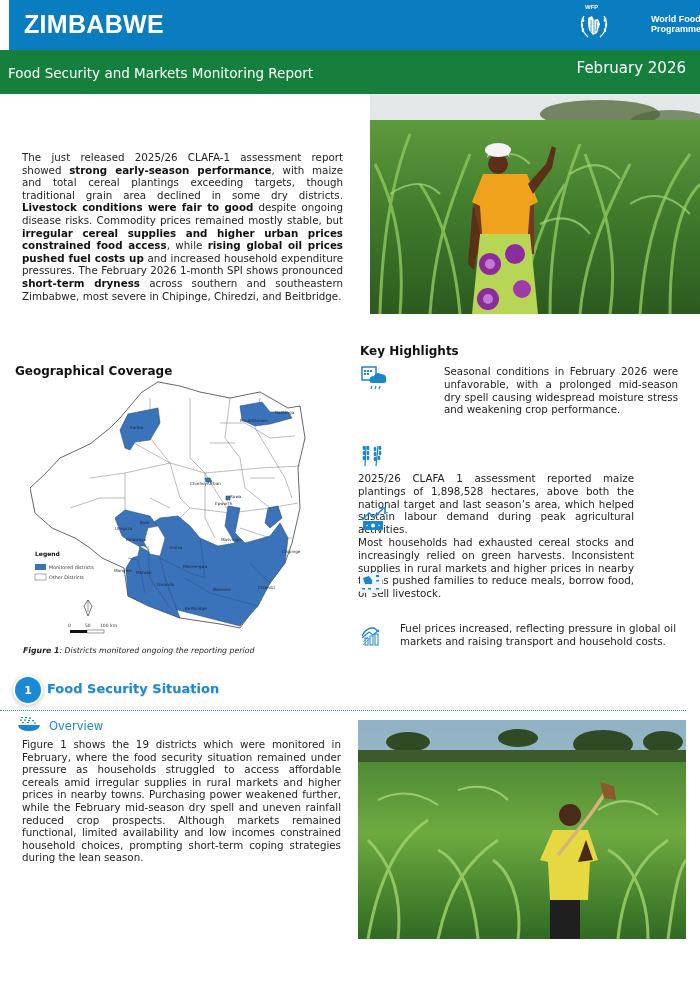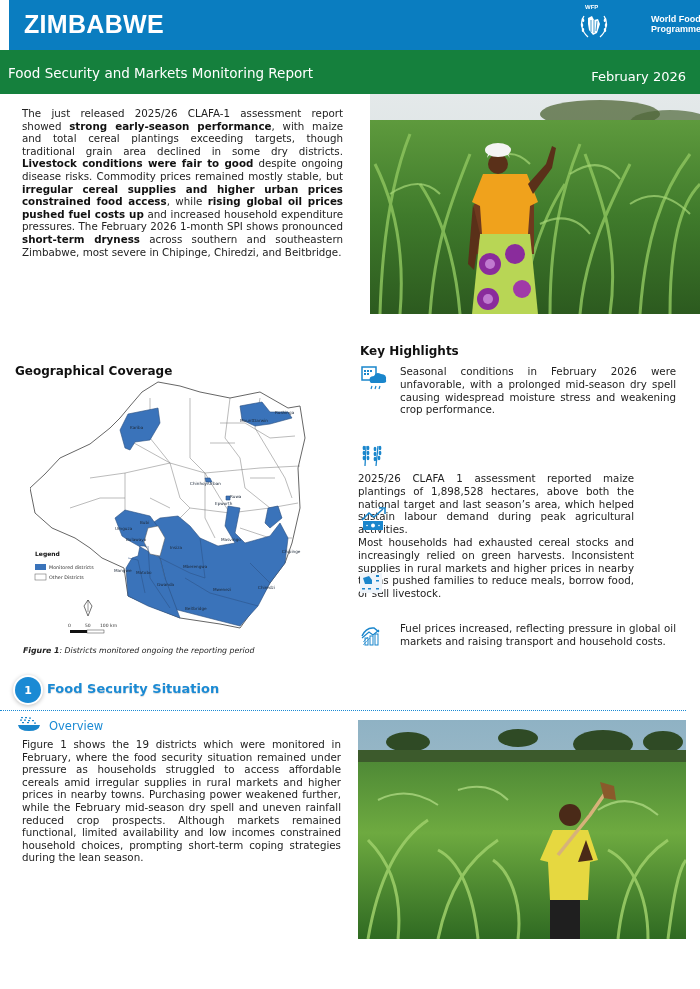--- a/index.html
+++ b/index.html
@@ -8,25 +8,25 @@
 
   .top-band { position: absolute; left: 9px; top: 0; width: 700px; height: 50px; background: #0a7dc0; }
   .country { position: absolute; left: 15px; top: 10px; font-family: "Liberation Sans", sans-serif; font-weight: bold; font-size: 25px; color: #ffffff; letter-spacing: 0.3px; }
   .wfp-logo { position: absolute; right: 8px; top: 6px; display: flex; align-items: center; gap: 3px; }
   .wfp-emblem { width: 36px; height: 36px; position: relative; }
   .wfp-text { color: #fff; font-family: "Liberation Sans", sans-serif; font-weight: bold; font-size: 9px; line-height: 10px; margin-left: 36px; }
   .wfp-acr { position: absolute; left: 9px; top: -2px; font-size: 6px; color: #fff; font-weight: bold; font-family: "Liberation Sans", sans-serif; }
 
   .sub-band { position: absolute; left: 0; top: 50px; width: 700px; height: 44px; background: #15803d; }
   .report-title { position: absolute; left: 8px; top: 15px; font-family: "DejaVu Sans", sans-serif; font-size: 13.5px; color: #ffffff; }
-  .report-date { position: absolute; right: 14px; top: 19px; font-family: "DejaVu Sans", sans-serif; font-size: 13px; color: #ffffff; text-align: center; }
+  .report-date { position: absolute; right: 14px; top: 9px; font-family: "DejaVu Sans", sans-serif; font-size: 15px; color: #ffffff; text-align: center; }
 
   .context { position: absolute; left: 22px; top: 107px; width: 321px; }
   .context h2 { font-size: 12px; font-weight: bold; color: #111; margin-bottom: 1px; }
-  .context p { font-size: 10.3px; line-height: 12.6px; text-align: justify; color: #222; }
+  .context p { font-size: 10.3px; line-height: 12.6px; text-align: justify; color: #222; margin-top: 44px; }
   .context b { font-weight: bold; color: #111; }
 
   .photo1 { position: absolute; left: 370px; top: 94px; width: 330px; height: 220px; overflow: hidden; }
   .photo2 { position: absolute; left: 358px; top: 720px; width: 328px; height: 219px; overflow: hidden; }
 
   .geo-title { position: absolute; left: 15px; top: 364px; font-size: 12px; font-weight: bold; color: #111; }
   .map { position: absolute; left: 30px; top: 378px; width: 290px; height: 260px; }
   .fig-caption { position: absolute; left: 23px; top: 646px; font-size: 7.8px; font-style: italic; color: #222; }
   .fig-caption b { font-weight: bold; margin-top: 9px; }
 
@@ -223,21 +223,21 @@
       <rect x="57" y="252" width="17" height="3" fill="#fff" stroke="#111" stroke-width="0.4"></rect>
     </g>
   </svg>
 </div>
 <div class="fig-caption">
   <b>Figure 1</b><span>: Districts monitored ongoing the reporting period</span>
 </div>
 
 <div class="kh-title">Key Highlights</div>
 
-<div class="kh-item" style="top:365px;">
+<div class="kh-item" style="top:365px;gap:44px;">
   <div class="kh-icon">
     <svg width="28" height="26" viewBox="0 0 28 26">
       <rect x="2" y="2" width="14" height="13" fill="none" stroke="#1a86cc" stroke-width="1.5"></rect>
       <g fill="#1a86cc">
           <rect x="4" y="5" width="2" height="2"></rect>
           <rect x="7" y="5" width="2" height="2"></rect>
           <rect x="10" y="5" width="2" height="2"></rect>
           <rect x="4" y="8" width="2" height="2"></rect>
           <rect x="7" y="8" width="2" height="2"></rect>
         </g>

